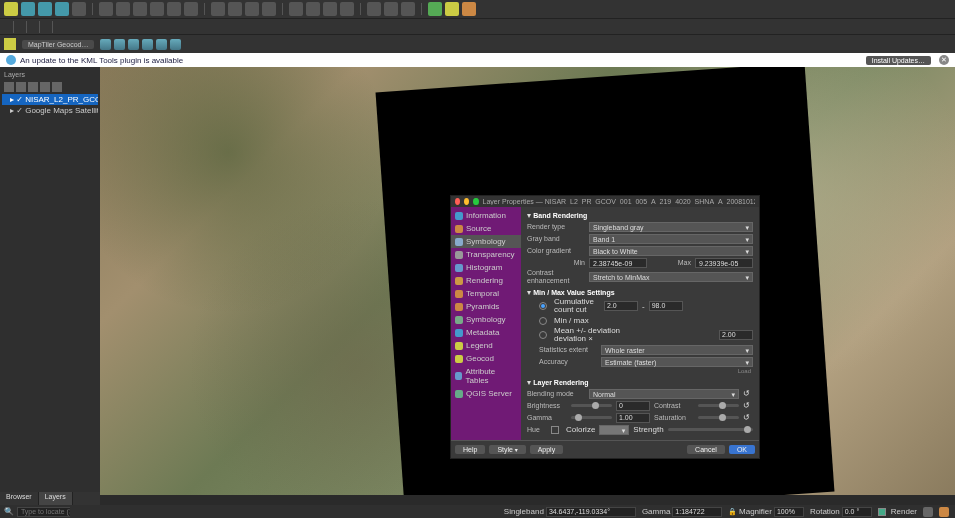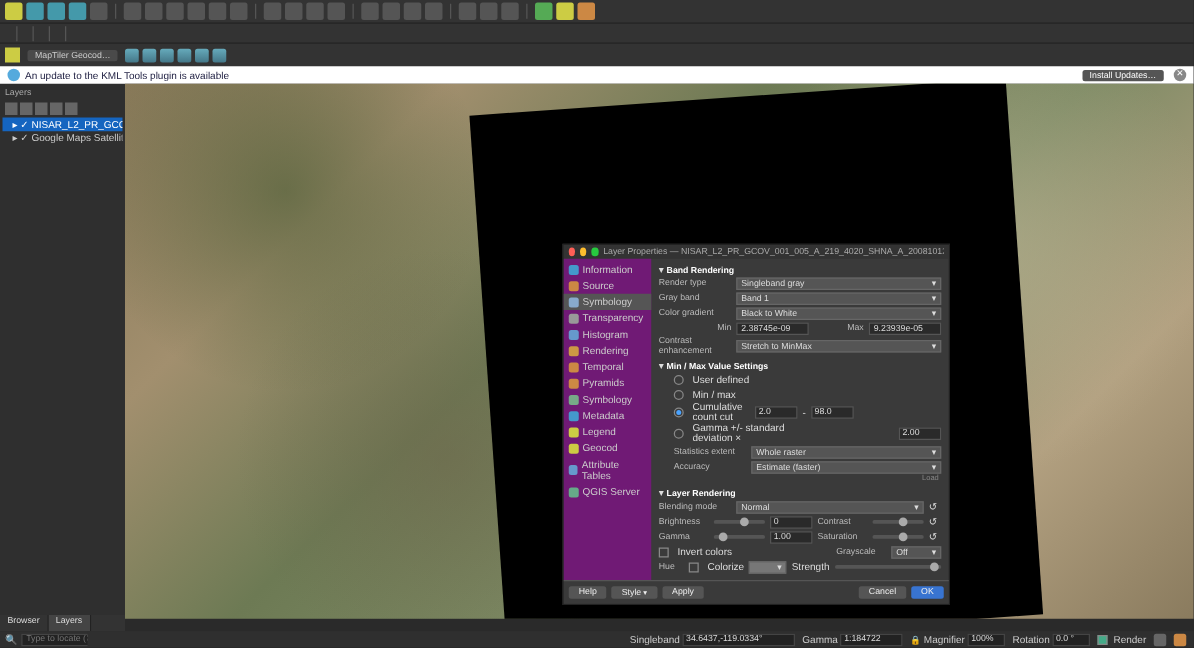--- a/index.html
+++ b/index.html
@@ -246,37 +246,33 @@
             <span class="lbl-sm lbl-r">Max</span>
             <span class="val-field">9.23939e-05</span>
           </div>
           <div class="row">
               <span class="lbl" style="line-height:8px">Contrast enhancement</span>
               <span class="sel-field">Stretch to MinMax</span>
             </div>
 
           <div style="margin-top:3px"><span>▾ </span><span class="section-title">Min / Max Value Settings</span></div>
           <div class="row indent">
-              <span class="radio"></span>
-              <span>User defined</span>
-            </div>
-          <div class="row indent">
-              <span class="radio"></span>
-              <span>Min / max</span>
-            </div>
-          <div class="row indent">
             <span class="radio on"></span>
             <span style="width:46px;line-height:8px">Cumulative count cut</span>
             <span class="spin">2.0</span>
             <span> - </span>
             <span class="spin">98.0</span>
           </div>
           <div class="row indent">
+              <span class="radio"></span>
+              <span>Min / max</span>
+            </div>
+          <div class="row indent">
             <span class="radio"></span>
-            <span style="width:80px;line-height:8px">Gamma +/- standard deviation ×</span>
+            <span style="width:80px;line-height:8px">Mean +/- deviation deviation ×</span>
             <span style="flex:1"></span>
             <span class="spin">2.00</span>
           </div>
           <div class="row indent">
               <span class="lbl">Statistics extent</span>
               <span class="sel-field">Whole raster</span>
             </div>
           <div class="row indent">
               <span class="lbl">Accuracy</span>
               <span class="sel-field">Estimate (faster)</span>
@@ -305,26 +301,20 @@
             <span class="lbl-sm">Gamma</span>
             <div class="slider">
                 <div class="thumb" style="left:10%"></div>
               </div>
             <span class="spin">1.00</span>
             <span class="lbl-sm">Saturation</span>
             <div class="slider">
                 <div class="thumb"></div>
               </div>
             <span style="width:10px">↺</span>
-          </div>
-          <div class="row">
-            <span class="checkbox"></span>
-            <span style="flex:1">Invert colors</span>
-            <span class="lbl-sm">Grayscale</span>
-            <span class="sel-field" style="flex:0 0 40px">Off</span>
           </div>
           <div class="row">
             <span class="lbl-sm" style="width:20px">Hue</span>
             <span class="checkbox"></span>
             <span>Colorize</span>
             <span class="sel-field" style="flex:0 0 30px;background:#777"></span>
             <span>Strength</span>
             <div class="slider">
                 <div class="thumb" style="left:90%"></div>
               </div>

